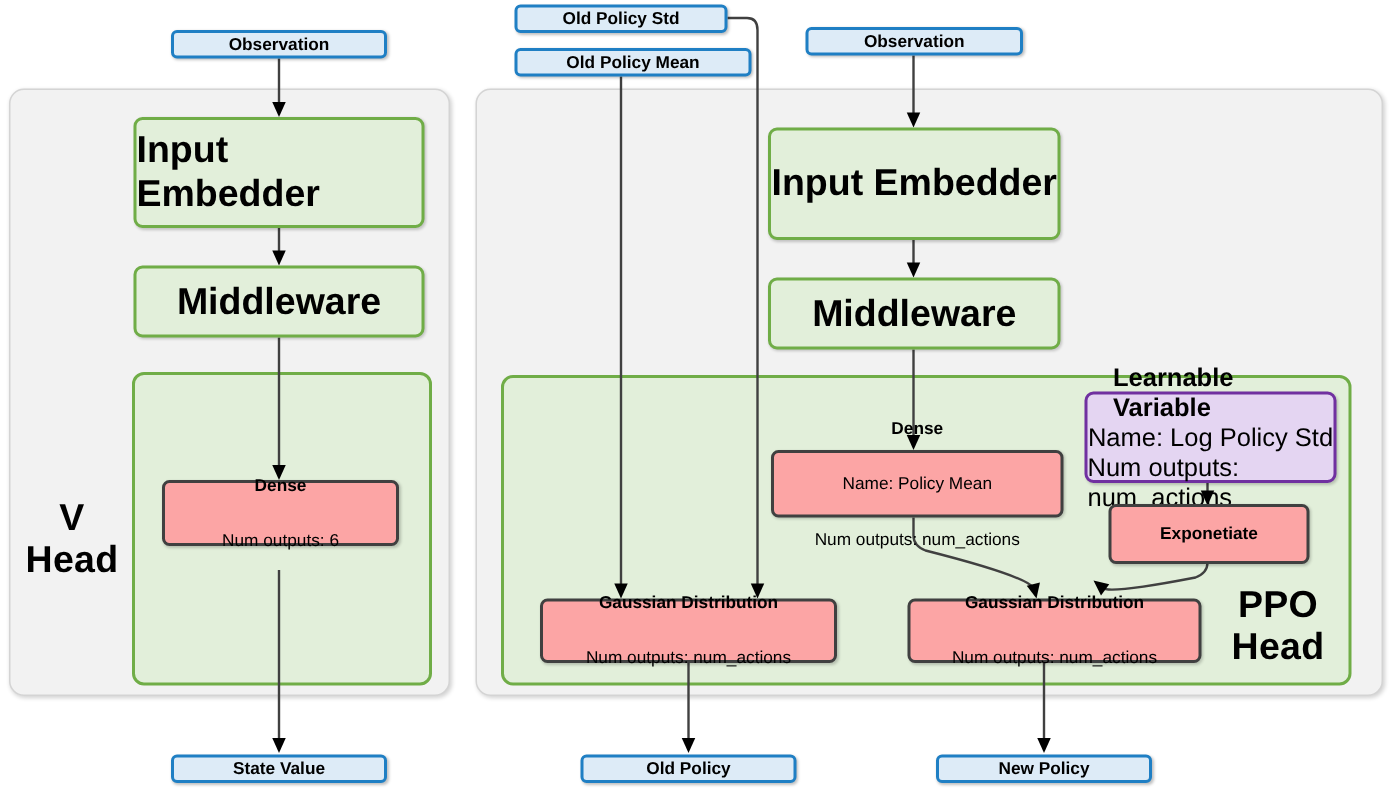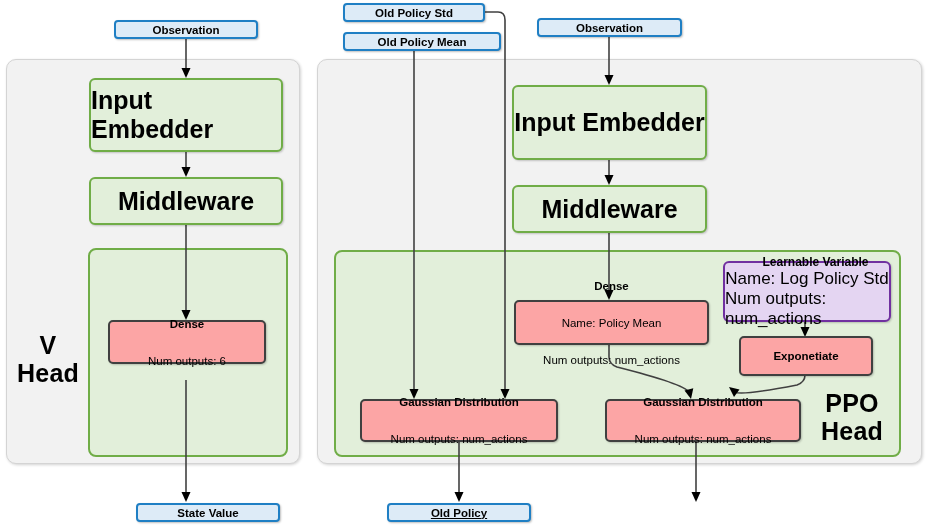--- a/index.html
+++ b/index.html
@@ -76,21 +76,21 @@
   }
   .block-orange .ttl{font-size:11.5px;}
   .block-orange .sub{font-size:11.5px;margin-top:25px;}
   .block-purple{
     background:#e4d5f2;
     border:2px solid #7030a0;
     border-radius:6px;
     color:#000;
     box-shadow:1px 1px 2px rgba(0,0,0,0.2);
   }
-  .block-purple .ttl{font-size:12px;margin-left:17px;}
+  .block-purple .ttl{font-size:17px;margin-left:17px;}
   .block-purple .sub{font-size:17px;}
 
   
   #wires{position:absolute;left:0;top:0;width:931px;height:529px;pointer-events:none;}
   #wires path{fill:none;stroke:#404040;stroke-width:1.6px;}
   #wires .ah{fill:#000;stroke:none;}
 </style>
 </head>
 <body>
 
@@ -215,22 +215,25 @@
   <div class="node block-orange" style="left:360px;top:399px;width:198px;height:43px;">
     <span class="ttl">Gaussian Distribution</span>
     <span class="sub">Num outputs: num_actions</span>
   </div>
 
   <div class="node block-orange" style="left:605px;top:399px;width:196px;height:43px;">
     <span class="ttl">Gaussian Distribution</span>
     <span class="sub">Num outputs: num_actions</span>
   </div>
 
-  <div class="node io-box" style="left:114px;top:503px;width:144px;height:19px;margin-left:22px;">
+  <div class="node io-box" style="left:114px;top:503px;width:144px;height:19px;">
     <span>State Value</span>
   </div>
 
-  <div class="node io-box" style="left:387px;top:503px;width:144px;height:19px;text-decoration:underline;">
+  <div class="node io-box" style="left:387px;top:503px;width:144px;height:19px;">
     <span>Old Policy</span>
   </div>
 
+  <div class="node io-box" style="left:624px;top:503px;width:144px;height:19px;">
+    <span>New Policy</span>
+  </div>
 
 </div>
 
 </body></html>

